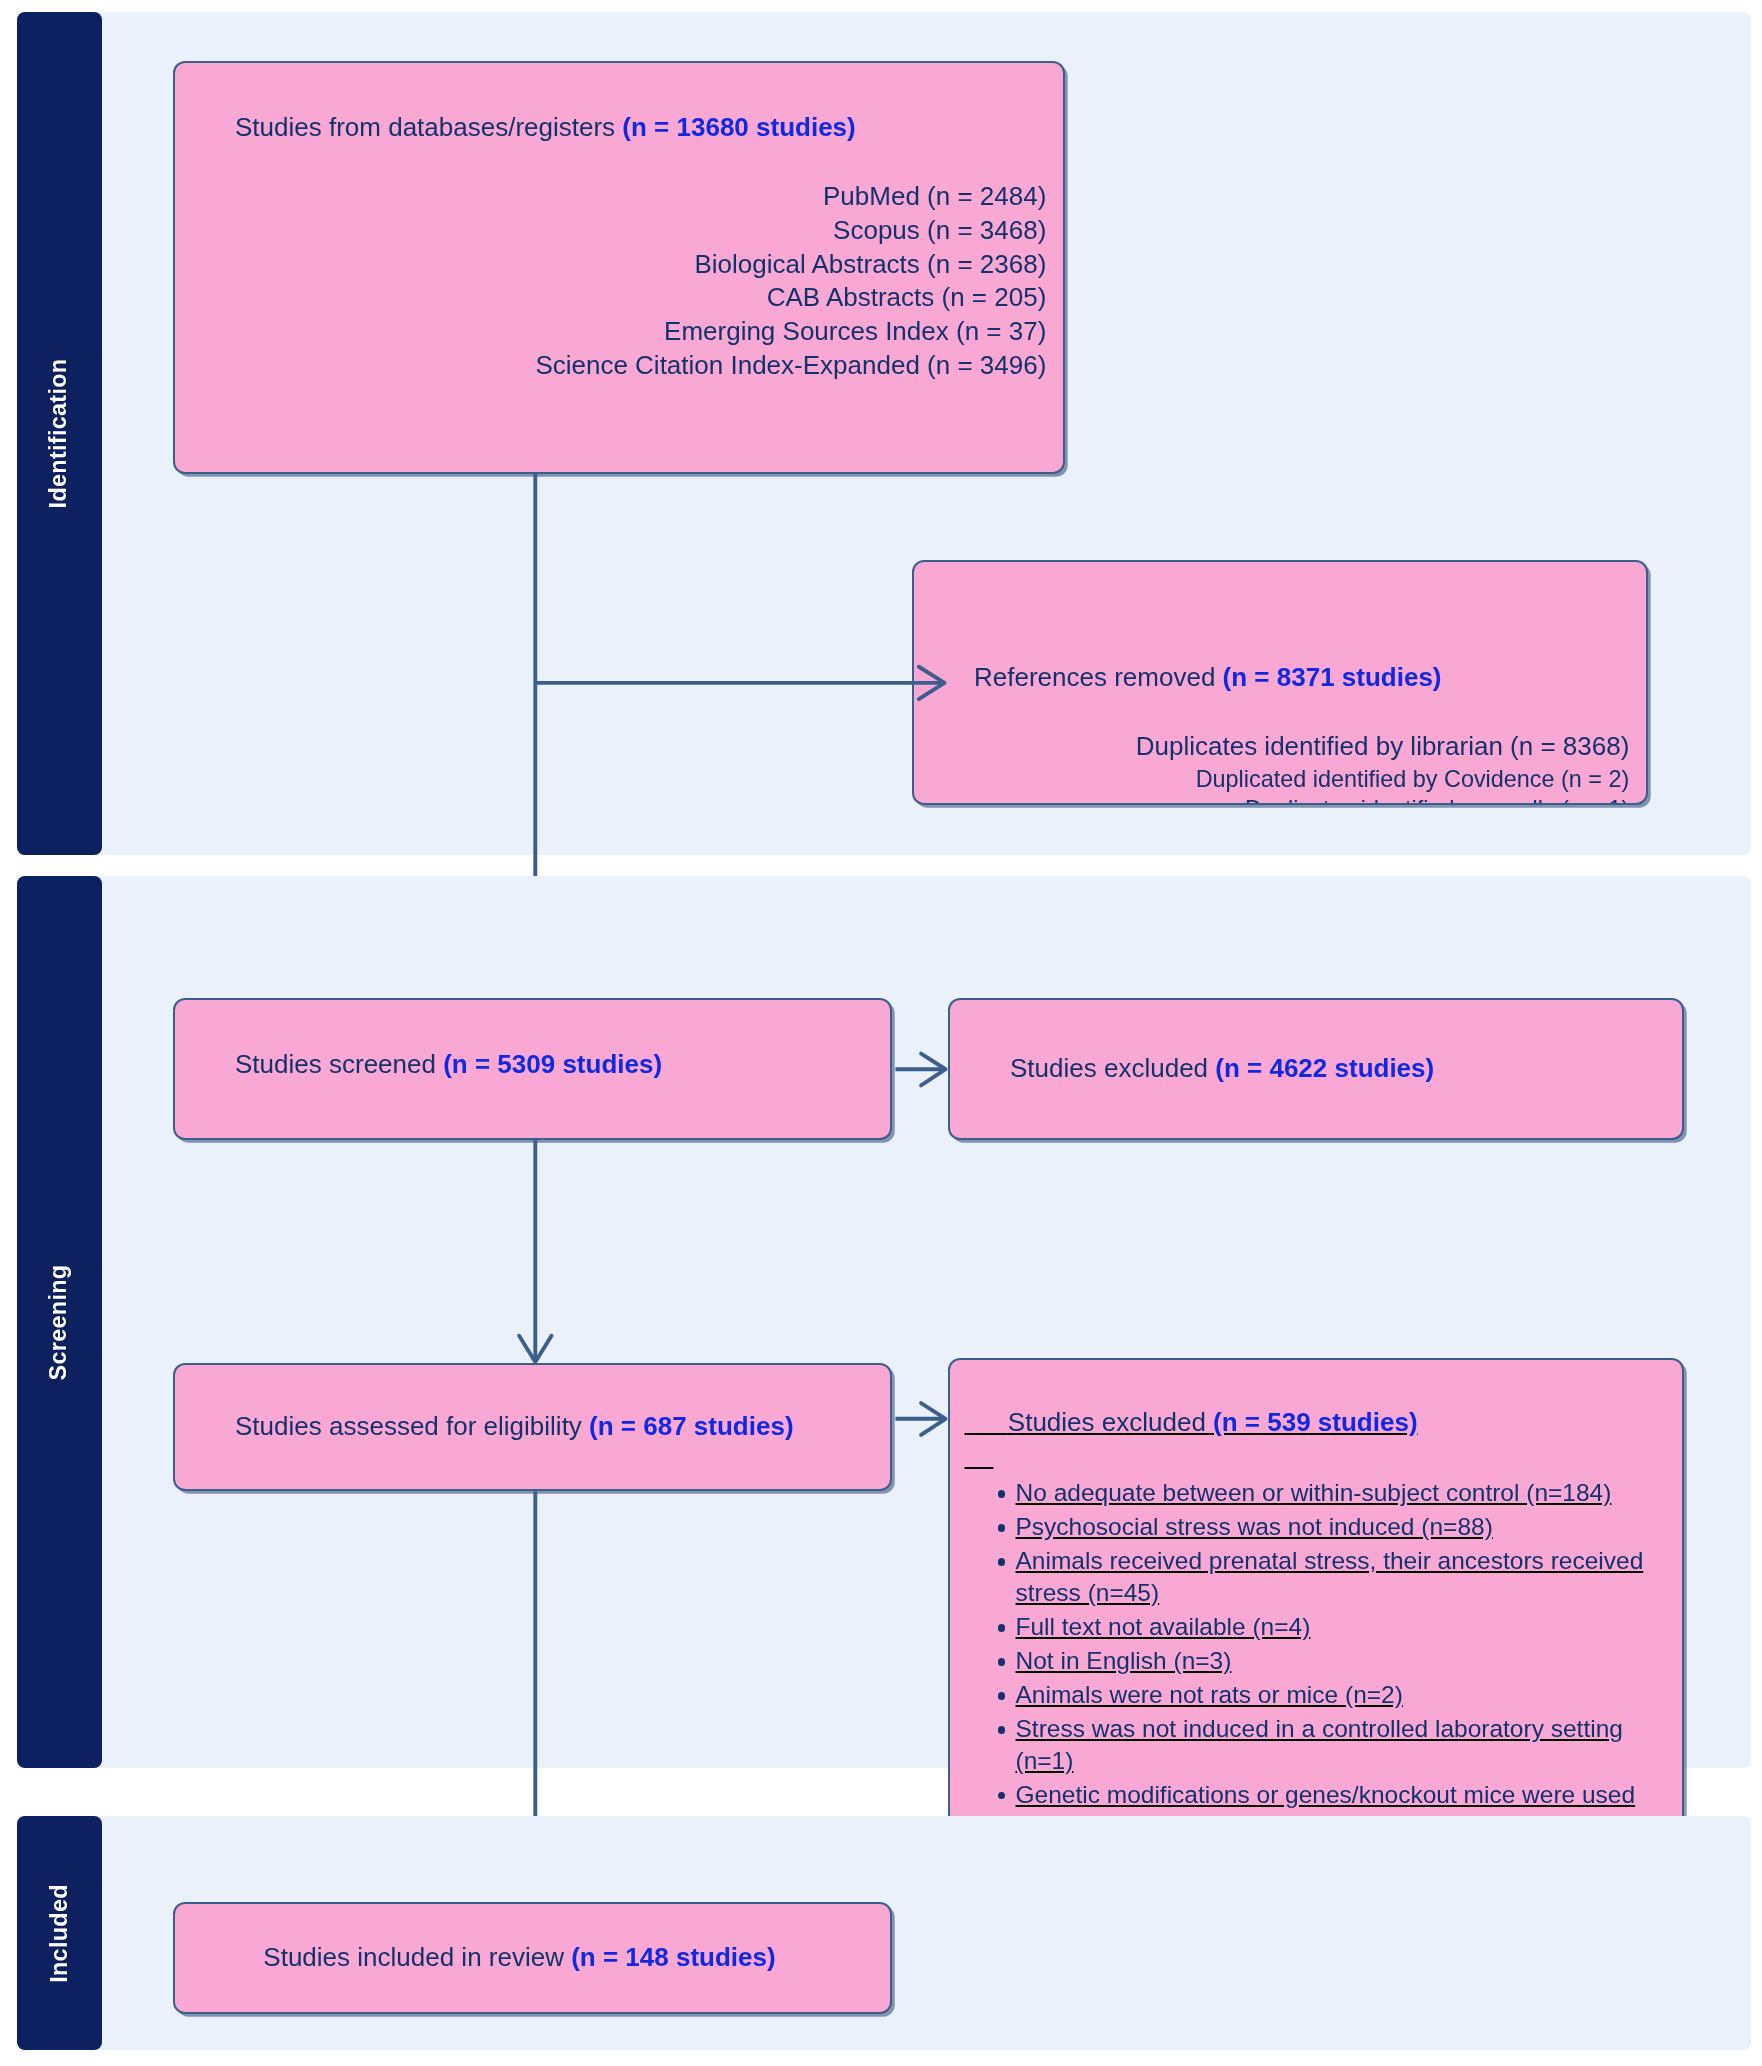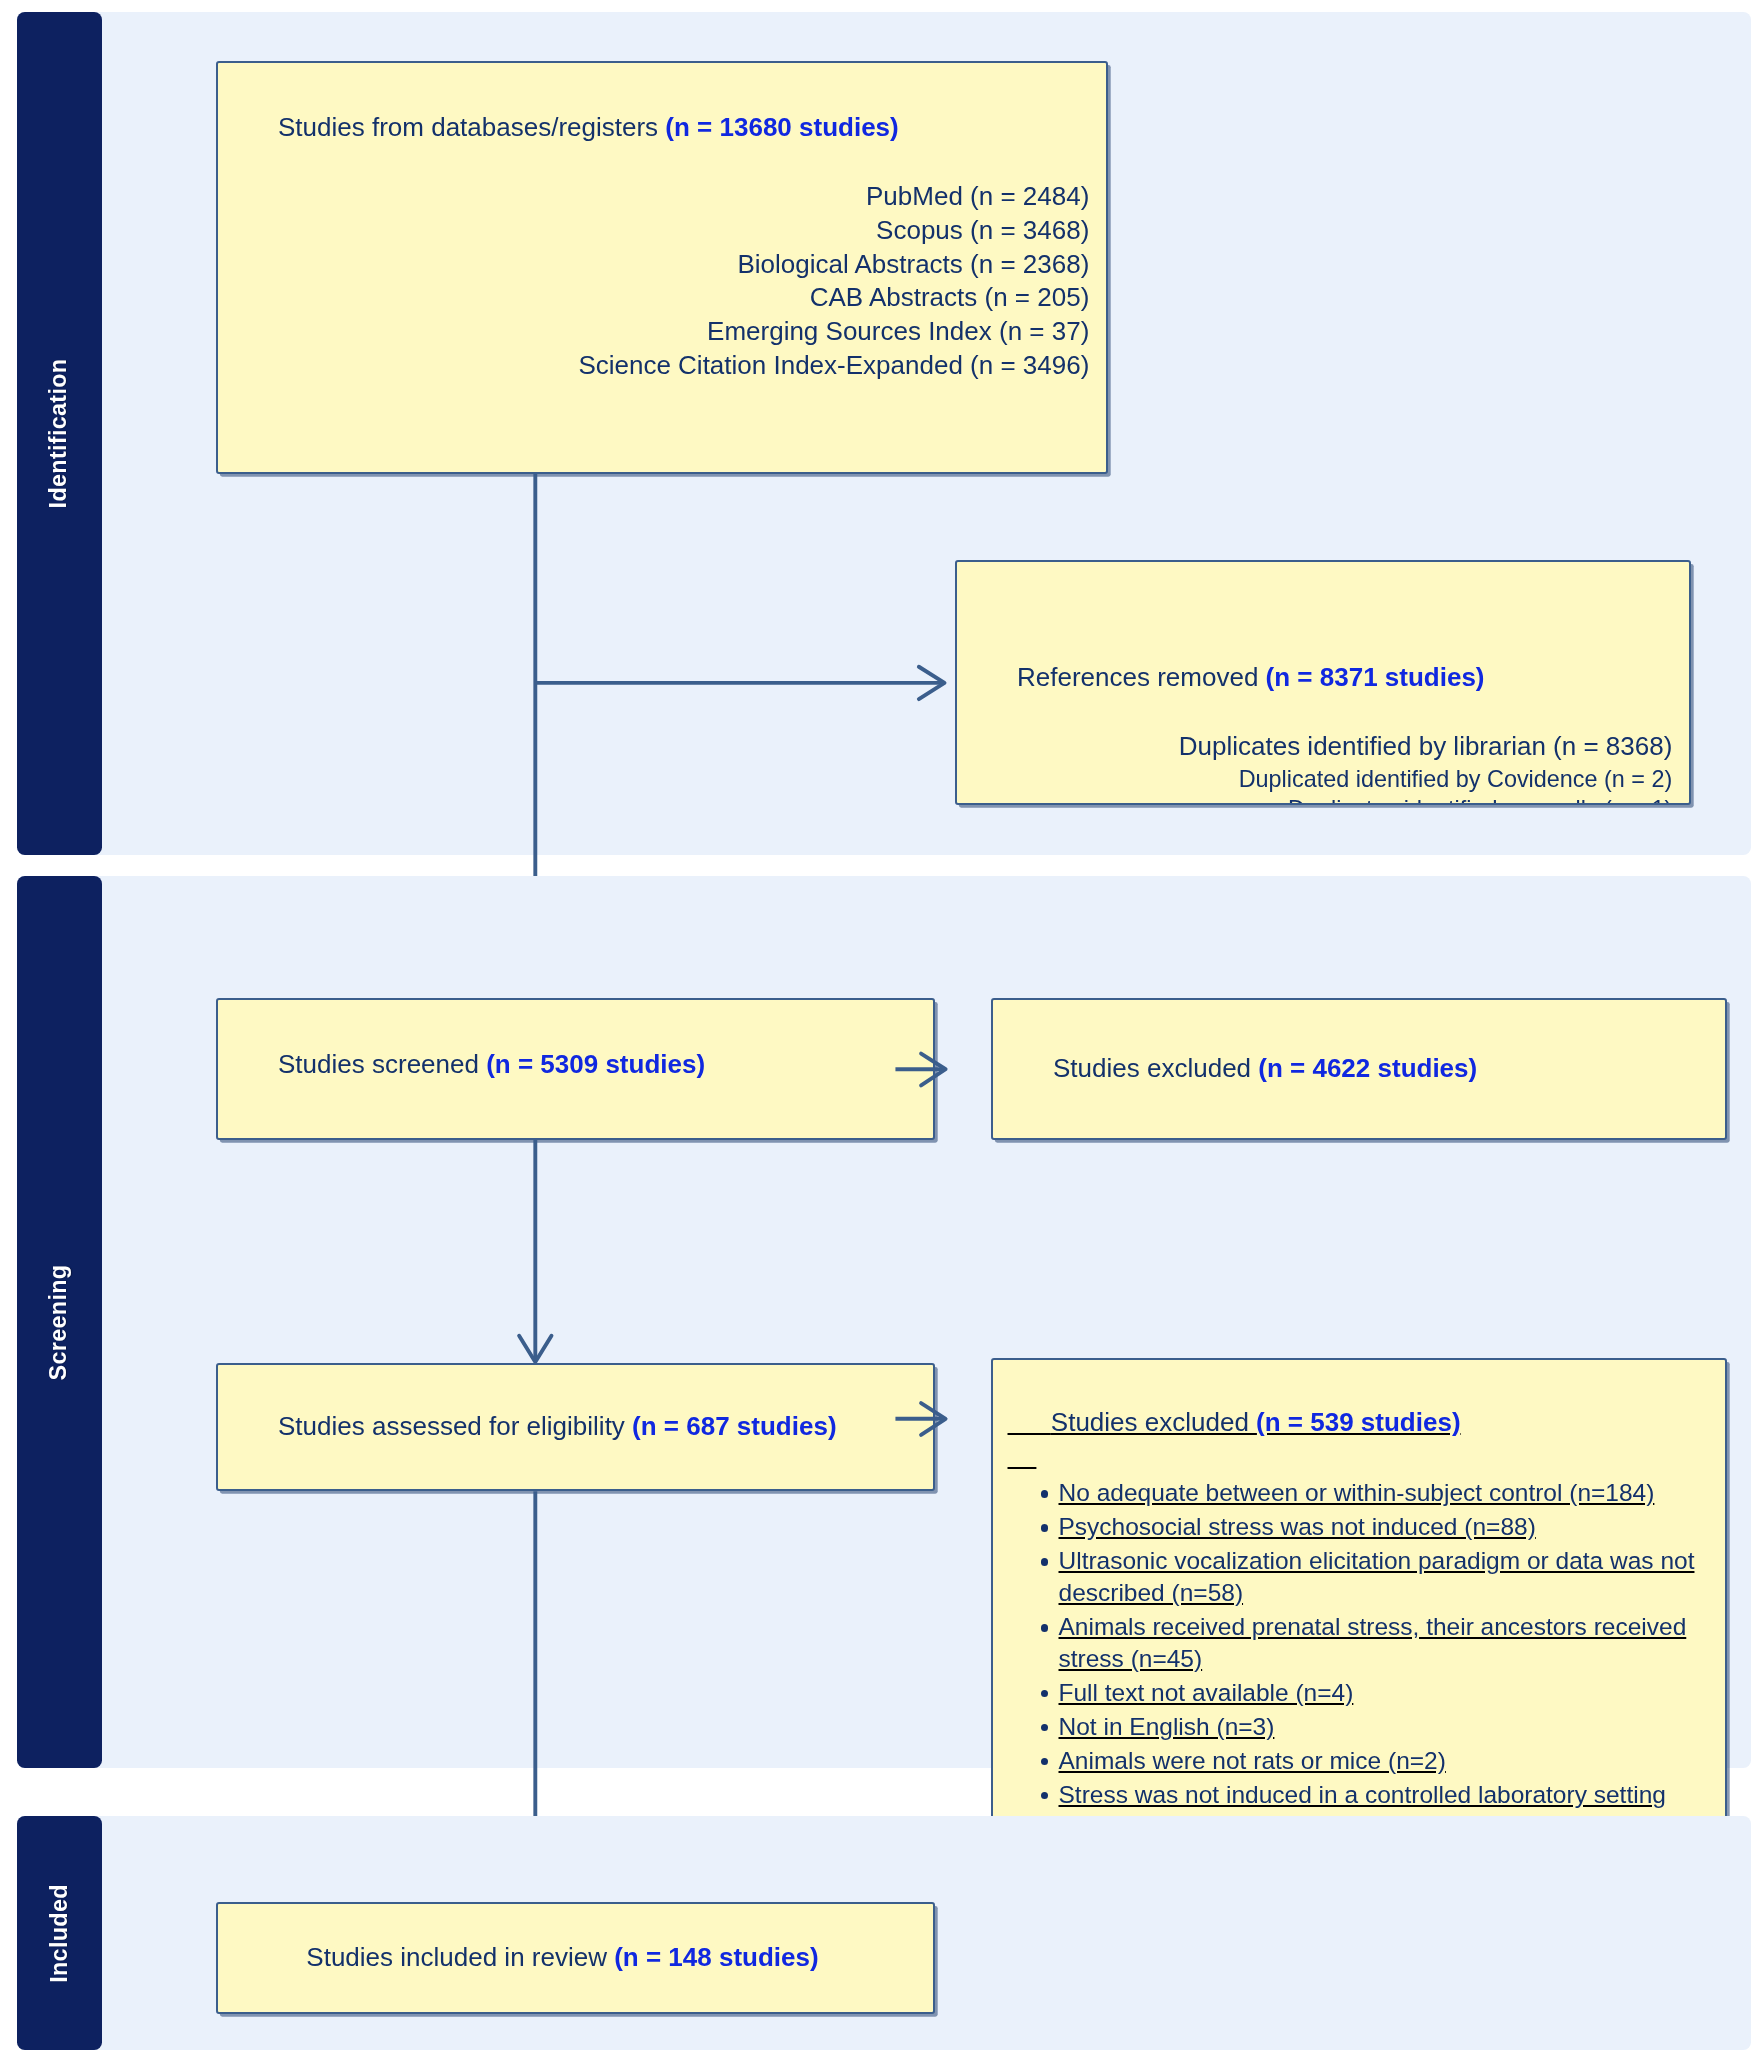--- a/index.html
+++ b/index.html
@@ -36,28 +36,27 @@
     font-size: 23.4px;
     letter-spacing: 0.3px;
     white-space: nowrap;
     transform: rotate(-90deg);
     text-shadow: 0 1.1px 1.1px rgba(0,0,0,0.35);
   }
 
   
   .fbox {
     position: absolute;
-    background: #fef9c3;
+    background: #f9a8d4;
     border: 2.8px solid #3b5e8c;
-    border-radius: 3px;
+    border-radius: 12px;
     box-sizing: border-box;
     box-shadow: 3.3px 3.3px 0 -0.6px rgba(40,70,115,0.55);
     padding: 14.5px 16.7px;
     overflow: hidden;
-    margin-left: 43px;
   }
   .fbox .line {
     color: #13316b;
     font-size: 26px;
     line-height: 1.30;
     font-weight: normal;
     white-space: pre-wrap;
   }
   .fbox .line.head {
     margin-bottom: 1.1px;
@@ -176,21 +175,20 @@
     </div>
   </div>
 
   <div class="fbox" style="left:948px; top:1358px; width:736px; height:677px; padding:12.3px 14.5px;text-decoration:underline;">
     <div class="line head">
       <span>Studies excluded </span><span class="hl">(n = 539 studies)</span>
     </div>
     <ul class="blist">
       <li>No adequate between or within-subject control (n=184)</li>
       <li>Psychosocial stress was not induced (n=88)</li>
-      <li>Ultrasonic vocalization elicitation paradigm or data was not described (n=58)</li>
       <li>Animals received prenatal stress, their ancestors received stress (n=45)</li>
       <li>Full text not available (n=4)</li>
       <li>Not in English (n=3)</li>
       <li>Animals were not rats or mice (n=2)</li>
       <li>Stress was not induced in a controlled laboratory setting (n=1)</li>
       <li>Genetic modifications or genes/knockout mice were used (n=9)</li>
     </ul>
   </div>
 
   <div class="conn" style="left:0; top:0; width:1763px; height:2066px; pointer-events:none;">

